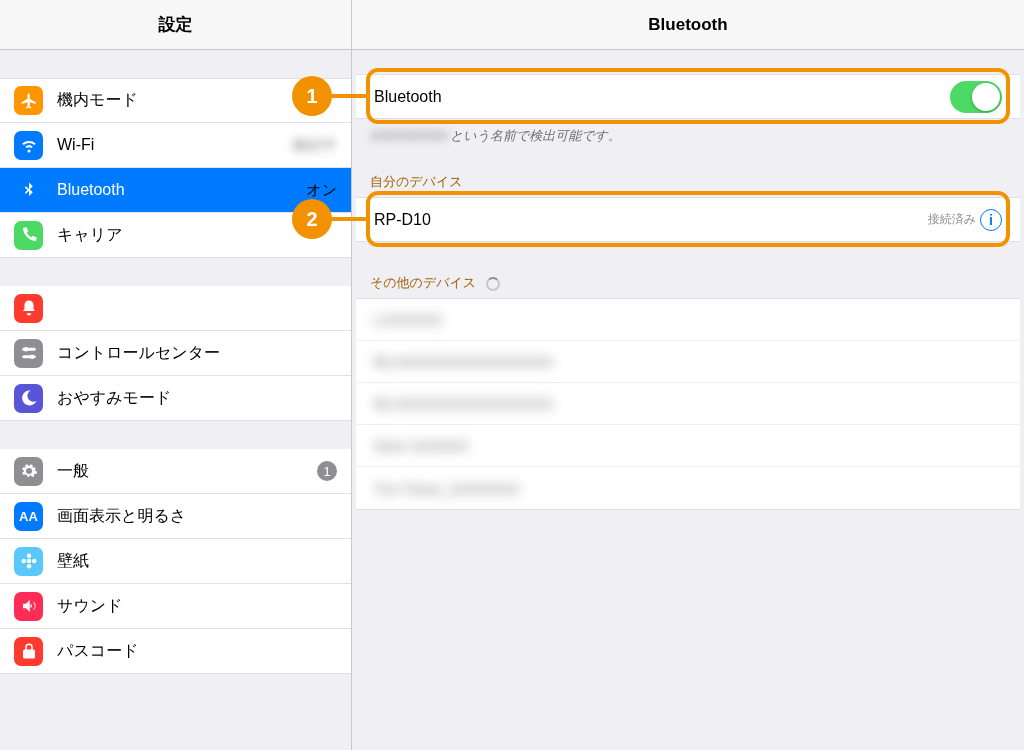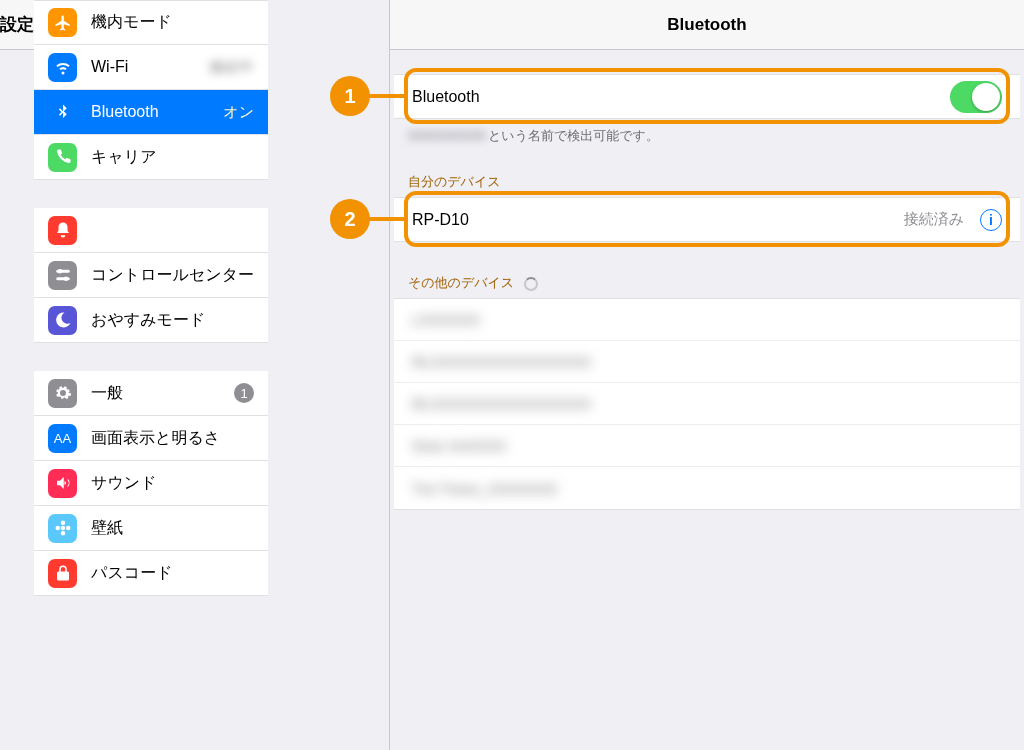--- a/index.html
+++ b/index.html
@@ -5,26 +5,26 @@
   * { box-sizing: border-box; margin: 0; padding: 0; }
   body {
     font-family: -apple-system, "Helvetica Neue", Arial, sans-serif;
     background: #efeff4;
     width: 1024px;
     height: 750px;
     overflow: hidden;
     display: flex;
   }
   .sidebar {
-    width: 390px;
+    width: 352px;
     height: 100%;
     border-right: 1px solid #c8c7cc;
     background: #efeff4;
     display: flex;
-    flex-direction: row;
+    flex-direction: column;
   }
   .detail {
     flex: 1;
     height: 100%;
     background: #efeff4;
     display: flex;
     flex-direction: column;
   }
   .header {
     height: 50px;
@@ -42,21 +42,21 @@
     background: #fff;
     display: flex;
     align-items: center;
     padding: 0 14px;
     border-bottom: 1px solid #e0e0e3;
     font-size: 16px;
     position: relative;
   }
   .row:first-of-type { border-top: 1px solid #e0e0e3; }
   .row.selected { background: #007aff; color: #fff; }
-  .row.selected .value { color: #fef9c3; }
+  .row.selected .value { color: #000000; }
   .row .icon {
     width: 29px; height: 29px;
     border-radius: 7px;
     margin-right: 14px;
     display: flex; align-items: center; justify-content: center;
     color: #fff;
     flex-shrink: 0;
   }
   .row .label { flex: 1; }
   .row .value { color: #8e8e93; font-size: 15px; }
@@ -86,37 +86,37 @@
   .detail-row {
     background:#fff;
     min-height: 45px;
     display:flex; align-items:center;
     padding: 0 18px;
     border-top:1px solid #e0e0e3;
     border-bottom:1px solid #e0e0e3;
     font-size: 16px;
   }
   .detail-row .dlabel { flex:1; }
-  .detail-row .dvalue { color:#8e8e93; margin-right:16px; font-size:15px;}
+  .detail-row .dvalue { color:#8e8e93; margin-right:4px; font-size:12px;}
   .toggle {
     width:52px; height:32px; border-radius:16px; background:#4cd964;
     position:relative;
   }
   .toggle::after{
     content:""; position:absolute; right:2px; top:2px;
     width:28px; height:28px; border-radius:50%; background:#fff;
     box-shadow:0 1px 3px rgba(0,0,0,.3);
   }
   .info-icon {
     width:22px; height:22px; border:1.5px solid #007aff; border-radius:50%;
     color:#007aff; font-size:14px; font-weight:600;
     display:inline-flex; align-items:center; justify-content:center;
   }
   .blurred-text { filter: blur(6px); color:#6d6d72; }
-  .caption { font-size:13px; color:#6d6d72; padding: 8px 18px 0 18px; }
+  .caption { font-size:13px; color:#6d6d72; padding: 8px 18px 0 18px; font-style: italic; }
   .caption .pre { filter: blur(4px); margin-right:2px; }
 
   .other-list {
     background:#fff; border-top:1px solid #e0e0e3; border-bottom:1px solid #e0e0e3;
     margin:0; padding:0 0;
   }
   .other-list .orow{
     height:42px; display:flex; align-items:center; padding:0 18px;
     border-bottom:1px solid #eee;
     font-size:15px;
@@ -222,45 +222,45 @@
         <span class="icon ic-grey">
           <svg class="svgicon" viewBox="0 0 24 24">
             <path d="M12 8a4 4 0 1 0 0 8 4 4 0 0 0 0-8zm9 4l2 1-1 3-2-.5a8 8 0 0 1-1.5 1.5l.5 2-3 1-1-2h-2l-1 2-3-1 .5-2A8 8 0 0 1 6 16.5L4 17l-1-3 2-1v-2l-2-1 1-3 2 .5A8 8 0 0 1 7.5 6L7 4l3-1 1 2h2l1-2 3 1-.5 2A8 8 0 0 1 18 7.5l2-.5 1 3-2 1z"></path>
           </svg>
         </span>
         <span class="label">一般</span>
         <span class="badge-count">1</span>
       </div>
       <div class="row">
         <span class="icon ic-blue">
-          <span style="font-weight:400;font-size:13px;">AA</span>
+          <span style="font-weight:700;font-size:13px;">AA</span>
         </span>
         <span class="label">画面表示と明るさ</span>
-      </div>
-      <div class="row">
-        <span class="icon ic-pink">
-          <svg class="svgicon" viewBox="0 0 24 24">
-            <path d="M4 9v6h4l5 5V4L8 9H4zm12 3a3 3 0 0 0-2-2.8v5.6A3 3 0 0 0 16 12zm2-6v2a6 6 0 0 1 0 8v2a8 8 0 0 0 0-12z"></path>
-          </svg>
-        </span>
-        <span class="label">サウンド</span>
       </div>
       <div class="row">
         <span class="icon ic-teal">
           <svg class="svgicon" viewBox="0 0 24 24">
             <circle cx="12" cy="12" r="3" fill="#fff"></circle>
             <circle cx="12" cy="5" r="3"></circle>
             <circle cx="12" cy="19" r="3"></circle>
             <circle cx="5" cy="12" r="3"></circle>
             <circle cx="19" cy="12" r="3"></circle>
           </svg>
         </span>
         <span class="label">壁紙</span>
       </div>
       <div class="row">
+        <span class="icon ic-pink">
+          <svg class="svgicon" viewBox="0 0 24 24">
+            <path d="M4 9v6h4l5 5V4L8 9H4zm12 3a3 3 0 0 0-2-2.8v5.6A3 3 0 0 0 16 12zm2-6v2a6 6 0 0 1 0 8v2a8 8 0 0 0 0-12z"></path>
+          </svg>
+        </span>
+        <span class="label">サウンド</span>
+      </div>
+      <div class="row">
         <span class="icon ic-red">
           <svg class="svgicon" viewBox="0 0 24 24">
             <path d="M7 10V7a5 5 0 0 1 10 0v3h1a2 2 0 0 1 2 2v8a2 2 0 0 1-2 2H6a2 2 0 0 1-2-2v-8a2 2 0 0 1 2-2h1zm2 0h6V7a3 3 0 0 0-6 0v3z"></path>
           </svg>
         </span>
         <span class="label">パスコード</span>
       </div>
     </div>
 </div>
 

